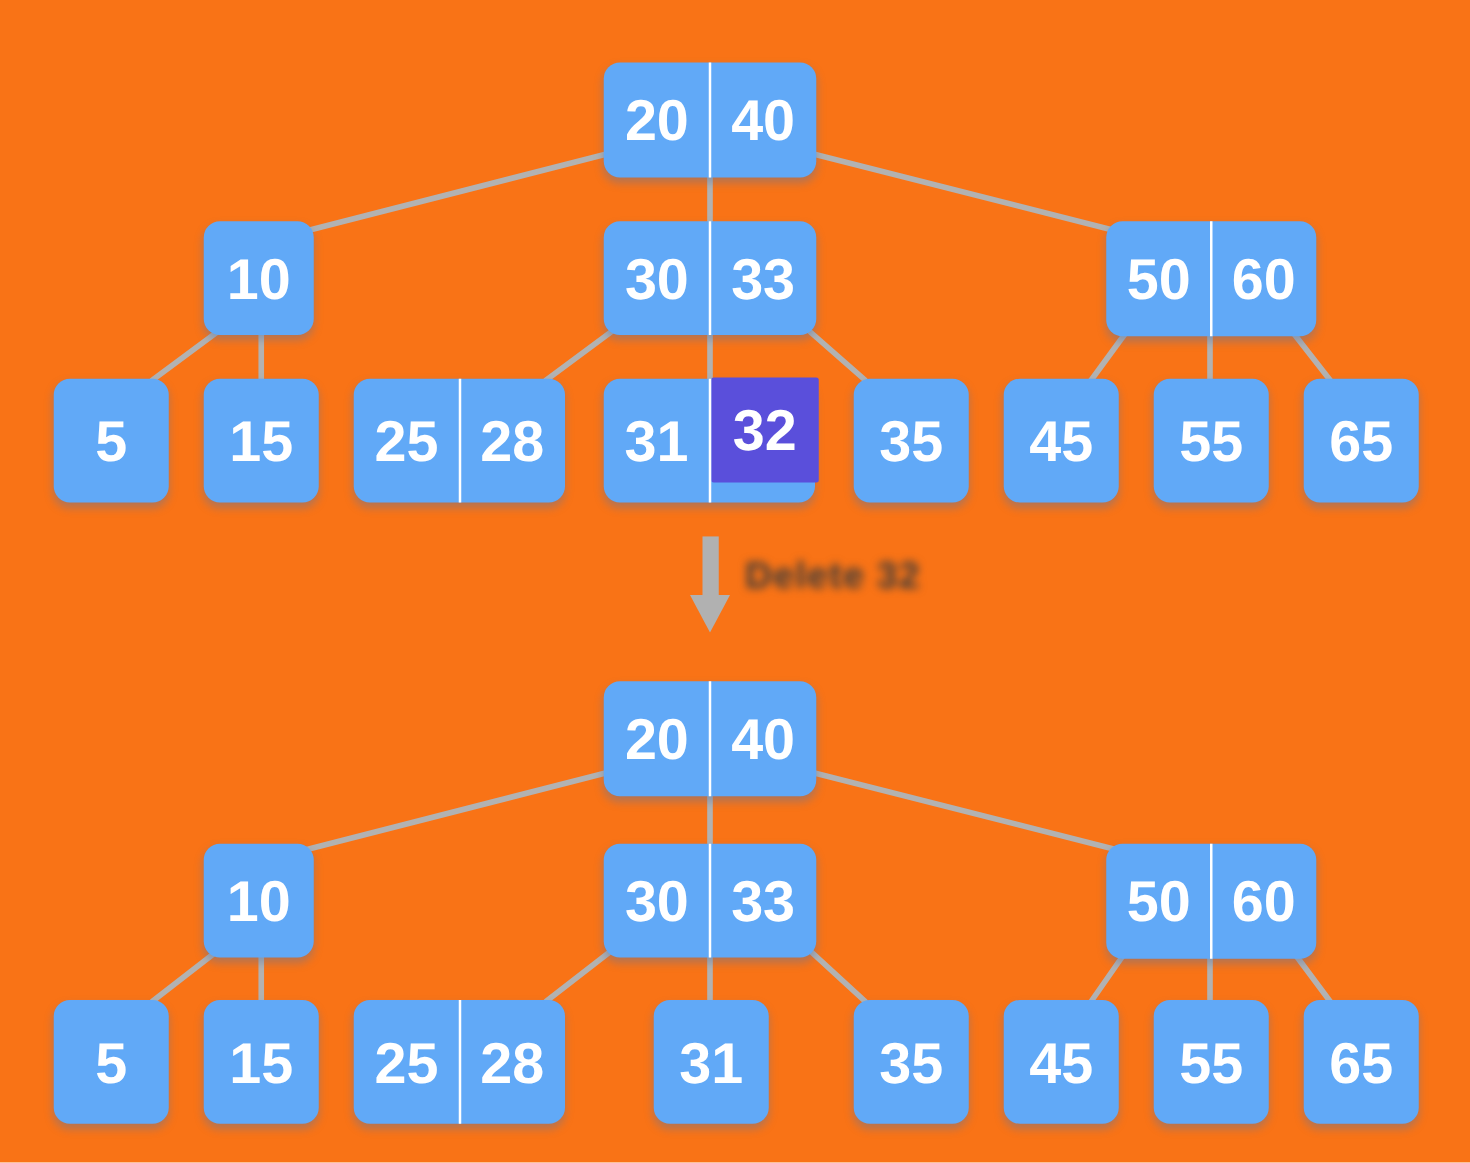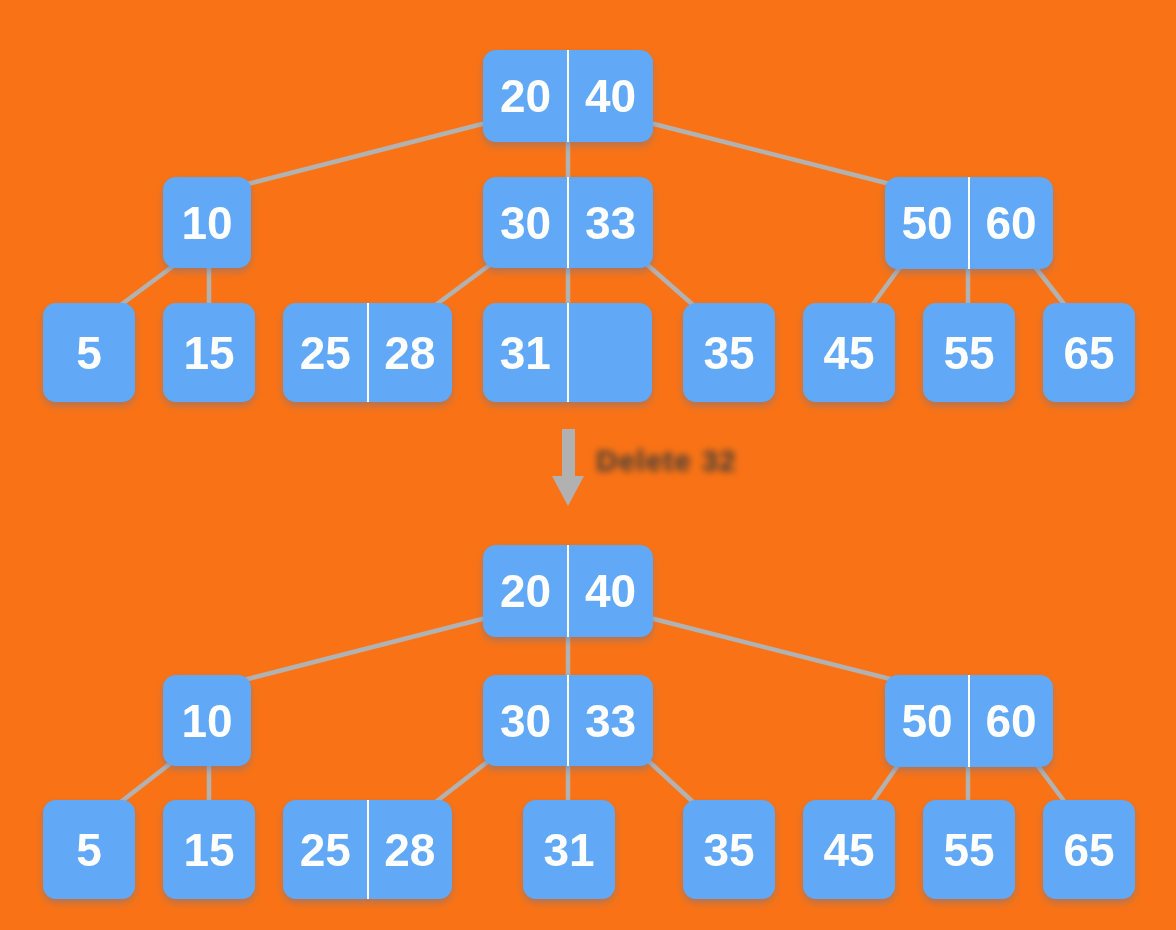--- a/index.html
+++ b/index.html
@@ -137,20 +137,21 @@
         <span class="cell">15</span>
       </div>
       <div class="node" style="left: 283px; top: 303px; width: 169px; height: 99px;">
         <span class="divider"></span>
         <span class="cell">25</span>
         <span class="cell">28</span>
       </div>
       <div class="node has-hl" style="left: 483px; top: 303px; width: 169px; height: 99px;">
         <span class="divider"></span>
         <span class="cell">31</span>
+        <span class="cell hl">32</span>
       </div>
       <div class="node" style="left: 683px; top: 303px; width: 92px; height: 99px;">
         <span class="cell">35</span>
       </div>
       <div class="node" style="left: 803px; top: 303px; width: 92px; height: 99px;">
         <span class="cell">45</span>
       </div>
       <div class="node" style="left: 923px; top: 303px; width: 92px; height: 99px;">
         <span class="cell">55</span>
       </div>

